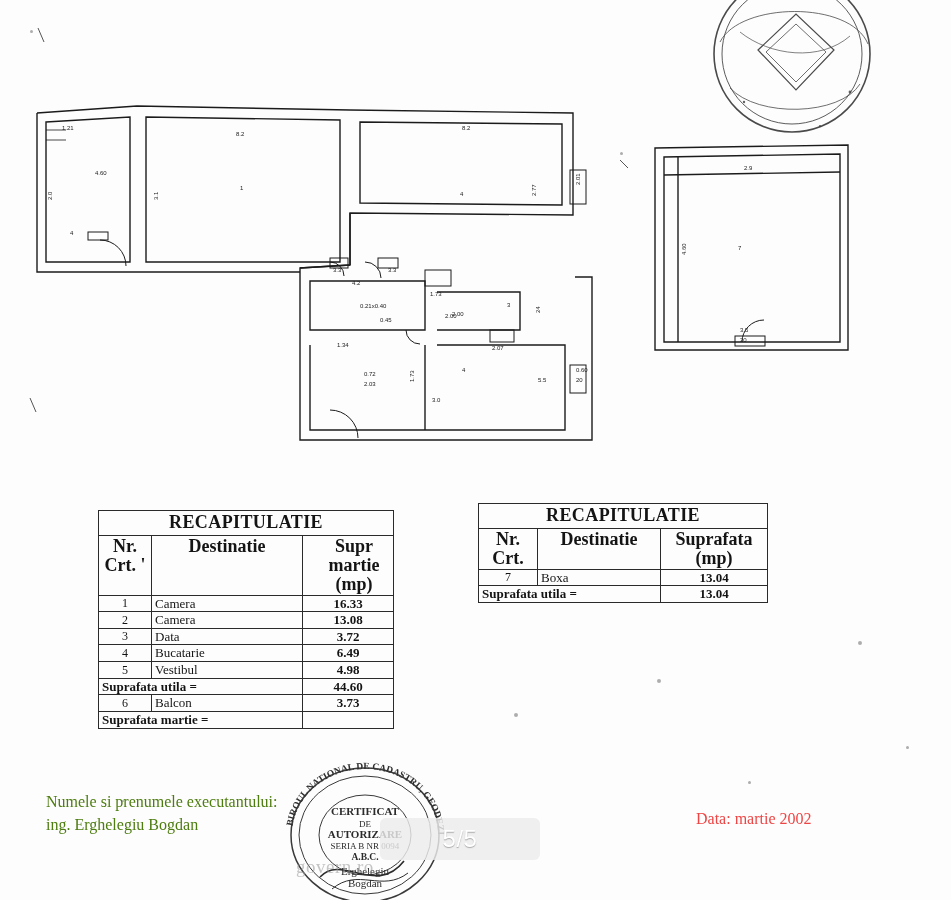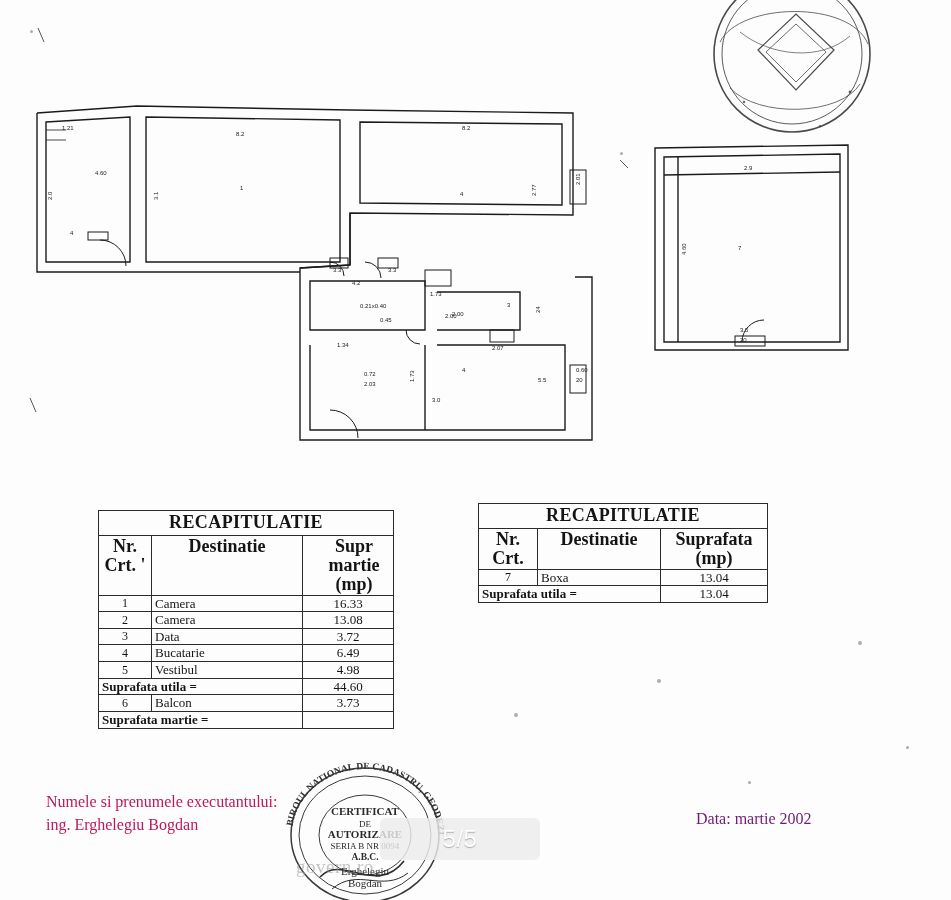--- a/index.html
+++ b/index.html
@@ -61,46 +61,46 @@
   .tbl .col-nr { width: 44px; text-align: center; }
   .tbl .col-dest { }
   .tbl .col-sup { text-align: center; }
   .tbl .sub-head {
     text-align: center;
     font-weight: bold;
     font-size: 18px;
     vertical-align: top;
   }
   .tbl .row-nr { text-align: center; font-size: 12px; }
-  .tbl .row-val { text-align: center; }
+  .tbl .row-val { text-align: center; font-weight: bold; }
   .tbl .total-lbl { font-weight: bold; font-size: 13px; }
 
   #tbl-left { left: 98px; top: 510px; width: 296px; }
   #tbl-right { left: 478px; top: 503px; width: 290px; }
 
   #tbl-left .col-nr { width: 46px; }
   #tbl-left .col-sup { width: 72px; padding-left: 15px; }
   #tbl-right .col-nr { width: 52px; }
   #tbl-right .col-sup { width: 100px; }
 
   
   .footer-left {
     position: absolute;
     left: 46px; top: 790px;
     font-size: 16px;
     font-family: "Liberation Serif", serif;
     line-height: 1.45;
-    color: #be185d;
+    color: #4d7c0f;
   }
   .footer-right {
     position: absolute;
     left: 696px; top: 810px;
     font-size: 16px;
     font-family: "Liberation Serif", serif;
-    color: #701a75;
+    color: #ef4444;
   }
 
   
   .stamp {
     position: absolute;
     left: 272px; top: 757px;
     width: 186px; height: 146px;
     pointer-events: none;
   }
   .stamp svg { display: block; }

